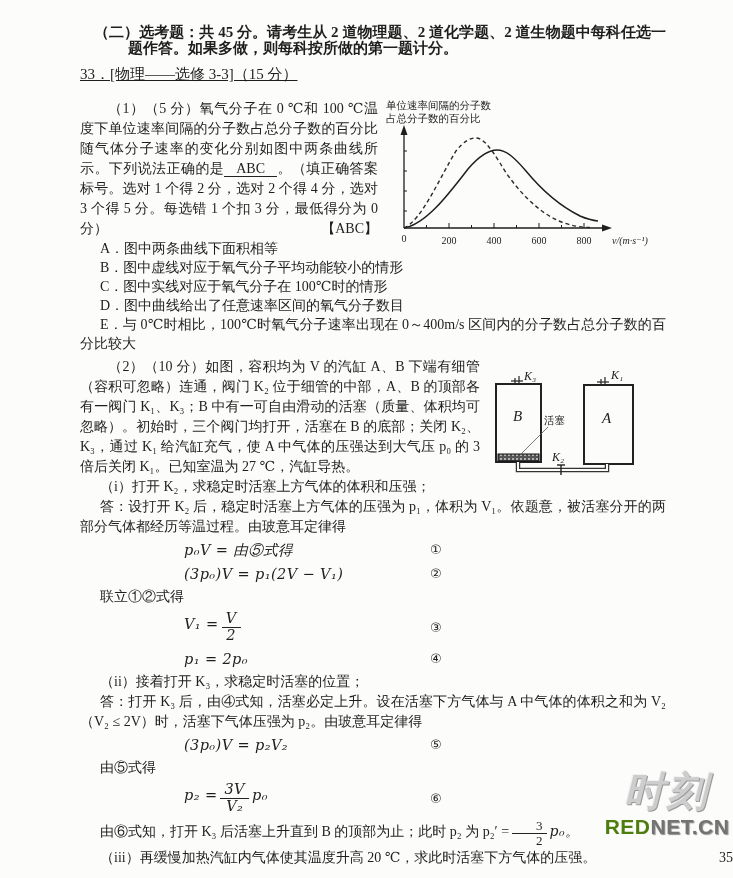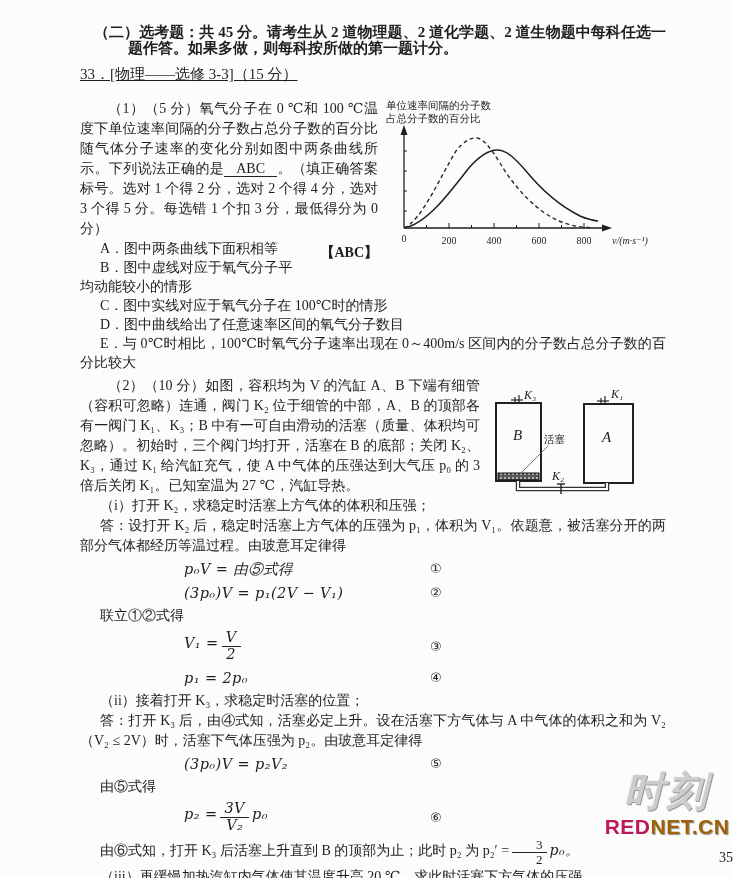--- a/index.html
+++ b/index.html
@@ -11,21 +11,21 @@
   .qtitle{font-size:15px;line-height:20px;margin-top:8px;text-decoration:underline;}
   .para{font-size:14px;line-height:20px;text-align:justify;margin:0;}
   .ind2{text-indent:2em;}
   .ind1{text-indent:20px;}
   .opt{font-size:14px;line-height:19px;text-align:justify;margin:0;text-indent:20px;}
   .part1{margin-top:2px;}
   .part2{margin-top:4px;}
   .p1-graph{float:right;width:282px;height:152px;margin:0 0 4px 6px;text-align:center;}
   .p2-fig{float:right;width:178px;height:124px;margin:4px 0 2px 8px;}
   .blank{border-bottom:1px solid #222;padding:0 12px;}
-  .anstag{float:right;font-weight:bold;margin-top:24px;}
+  .anstag{float:right;font-weight:normal;}
   .eqrow{position:relative;margin:2px 0;padding-left:104px;font-size:14.5px;line-height:22px;}
   .eq{font-style:italic;font-family:"DejaVu Serif","Liberation Serif",serif;letter-spacing:0.4px;}
   .eqtag{position:absolute;left:350px;top:50%;transform:translateY(-50%);
          font-style:normal;font-family:"DejaVu Sans",sans-serif;font-size:13px;}
   .frac{display:inline-block;vertical-align:-0.75em;text-align:center;line-height:1.1;margin:0 3px;}
   .frac .fnum{display:block;padding:0 4px;border-bottom:1px solid #222;}
   .frac .fden{display:block;padding:0 4px;}
   .frac.small{font-size:13px;vertical-align:-0.7em;}
   .tall{line-height:17px;padding-top:2px;padding-bottom:2px;}
   svg text{fill:#1e1e1e;}
@@ -33,22 +33,22 @@
   .gtick{font-size:10px;}
   .gxlab{font-size:10px;font-style:italic;}
   .fig-cyl{font-size:15px;font-style:italic;}
   .fig-k{font-size:12px;font-style:italic;}
   .fig-cn{font-size:10.5px;}
   .watermark{position:absolute;left:598px;top:770px;width:138px;text-align:center;z-index:6;pointer-events:none;}
   .wm-logo{font-size:40px;font-weight:bold;font-style:italic;letter-spacing:3px;line-height:44px;
            color:#cdcdcd;text-shadow:1px 1px 0 #9a9a9a,-1px -1px 0 #f2f2f2;}
   .wm-site{font-family:"Liberation Sans","DejaVu Sans",sans-serif;font-weight:bold;font-size:21px;
            line-height:23px;letter-spacing:0.5px;margin-top:1px;}
-  .wm-red{color:#be185d;}
-  .wm-gray{color:#a16207;text-shadow:1px 1px 1px #8f8f8f;}
+  .wm-red{color:#4d7c0f;}
+  .wm-gray{color:#737373;text-shadow:1px 1px 1px #8f8f8f;}
   .pagenum{position:absolute;left:0;right:0;bottom:12px;text-align:right;font-size:14px;}
 </style>
 </head>
 <body>
 
 <div class="page">
   <div class="content">
 
     <p class="hdr">（二）选考题：共 45 分。请考生从 2 道物理题、2 道化学题、2 道生物题中每科任选一题作答。如果多做，则每科按所做的第一题计分。</p>
 

